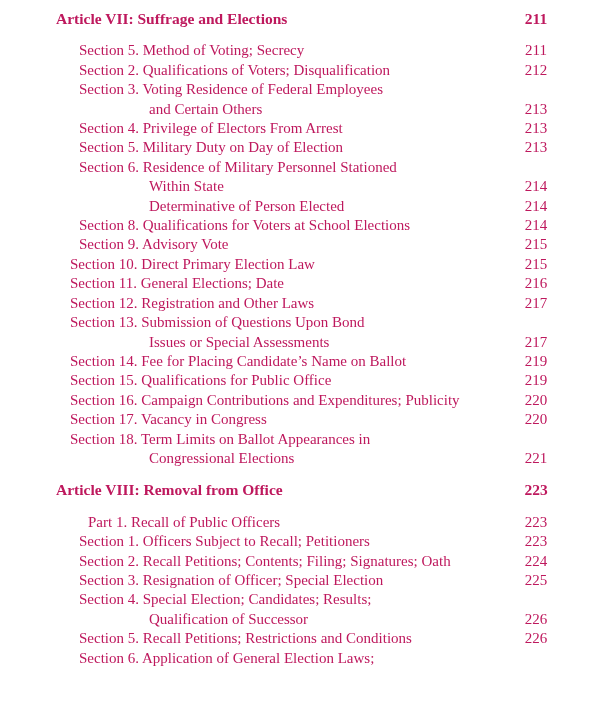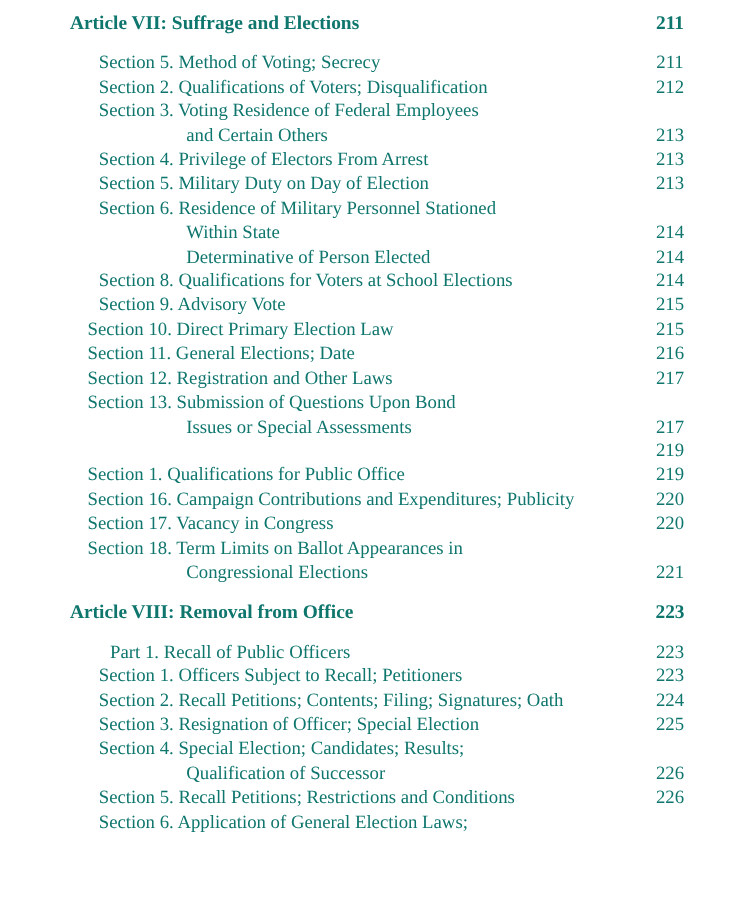--- a/index.html
+++ b/index.html
@@ -7,21 +7,21 @@
   .page {
     position: relative;
     width: 602px;
     height: 722px;
     box-sizing: border-box;
     background: #ffffff;
     padding: 9px 53px 0 56px;
     font-family: "Liberation Serif", "DejaVu Serif", serif;
     font-size: 15px;
     line-height: 19.4px;
-    color: #0f766e;
+    color: #be185d;
     overflow: hidden;
   }
   .row { display: flex; align-items: baseline; }
   .title { white-space: nowrap; }
   .num {
     margin-left: auto;
     padding-left: 10px;
     min-width: 26px;
     text-align: center;
     white-space: nowrap;
@@ -106,24 +106,25 @@
         </div>
         <div class="row">
           <span class="title indent-section2">Section 13. Submission of Questions Upon Bond</span>
           <span class="num"></span>
         </div>
         <div class="row">
           <span class="title indent-cont">Issues or Special Assessments</span>
           <span class="num">217</span>
         </div>
         <div class="row">
+          <span class="title indent-section2">Section 14. Fee for Placing Candidate’s Name on Ballot</span>
           <span class="num">219</span>
         </div>
         <div class="row">
-          <span class="title indent-section2">Section 1. Qualifications for Public Office</span>
+          <span class="title indent-section2">Section 15. Qualifications for Public Office</span>
           <span class="num">219</span>
         </div>
         <div class="row">
           <span class="title indent-section2">Section 16. Campaign Contributions and Expenditures; Publicity</span>
           <span class="num">220</span>
         </div>
         <div class="row">
           <span class="title indent-section2">Section 17. Vacancy in Congress</span>
           <span class="num">220</span>
         </div>

